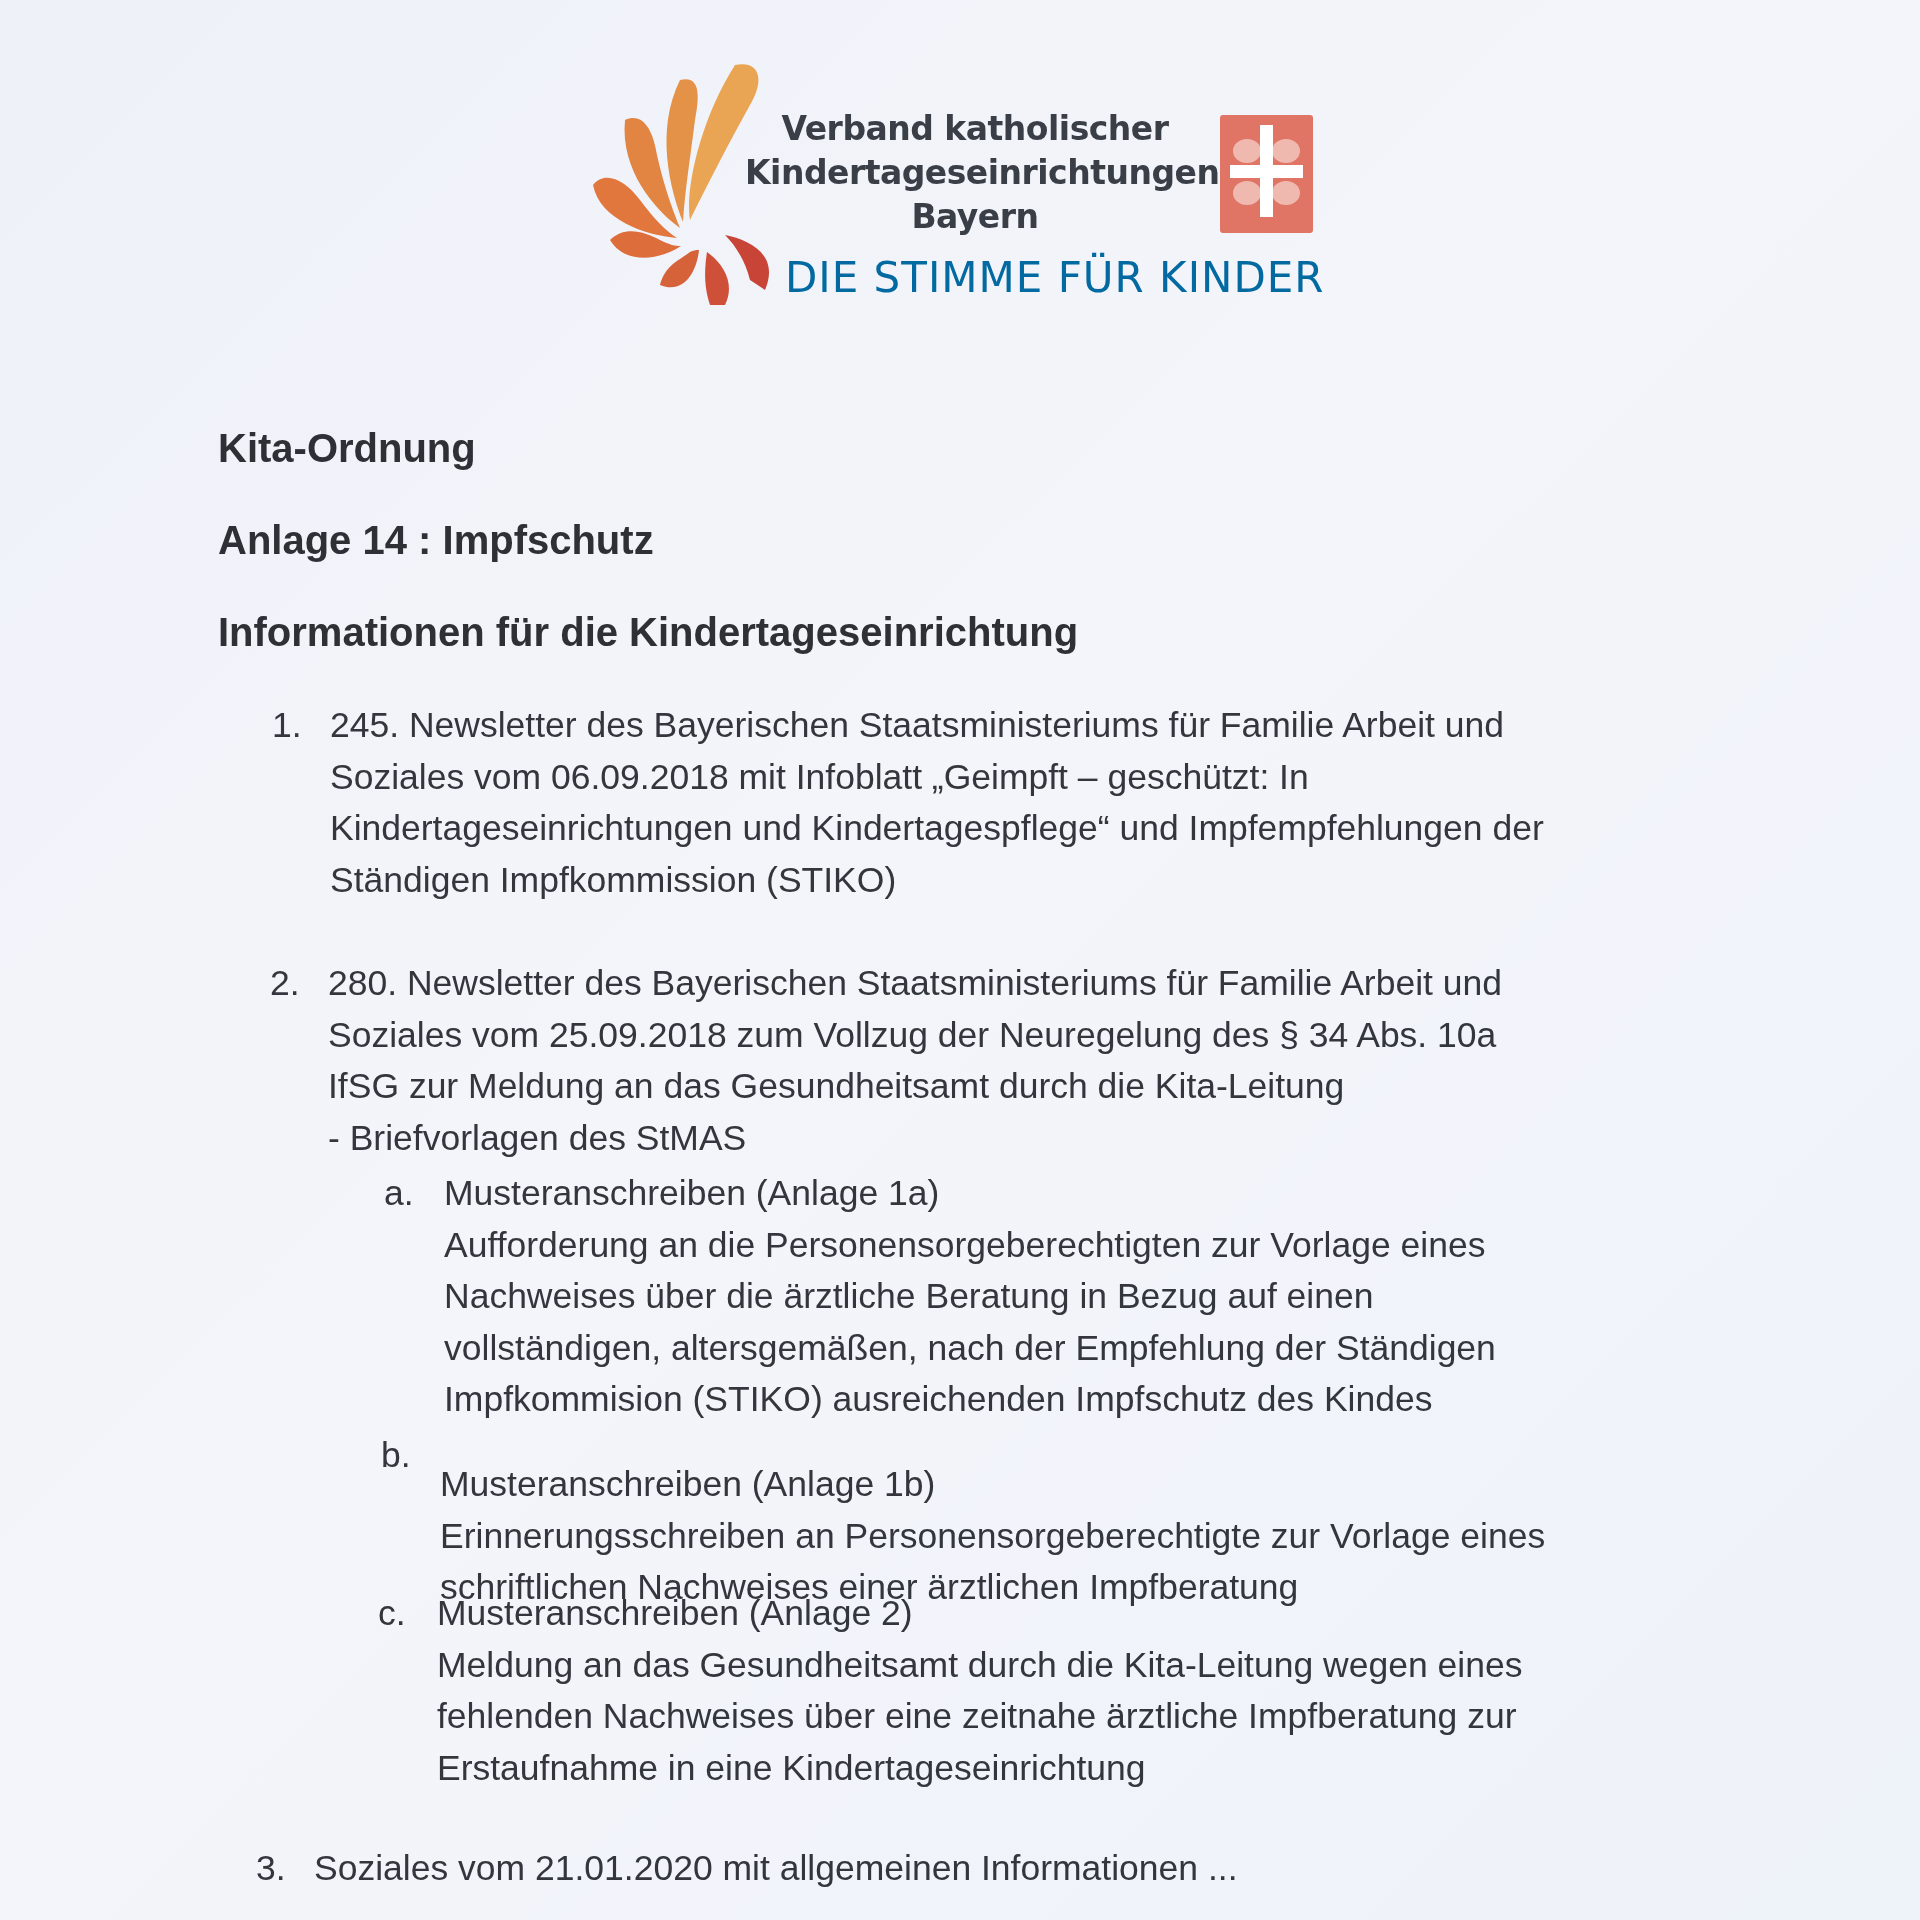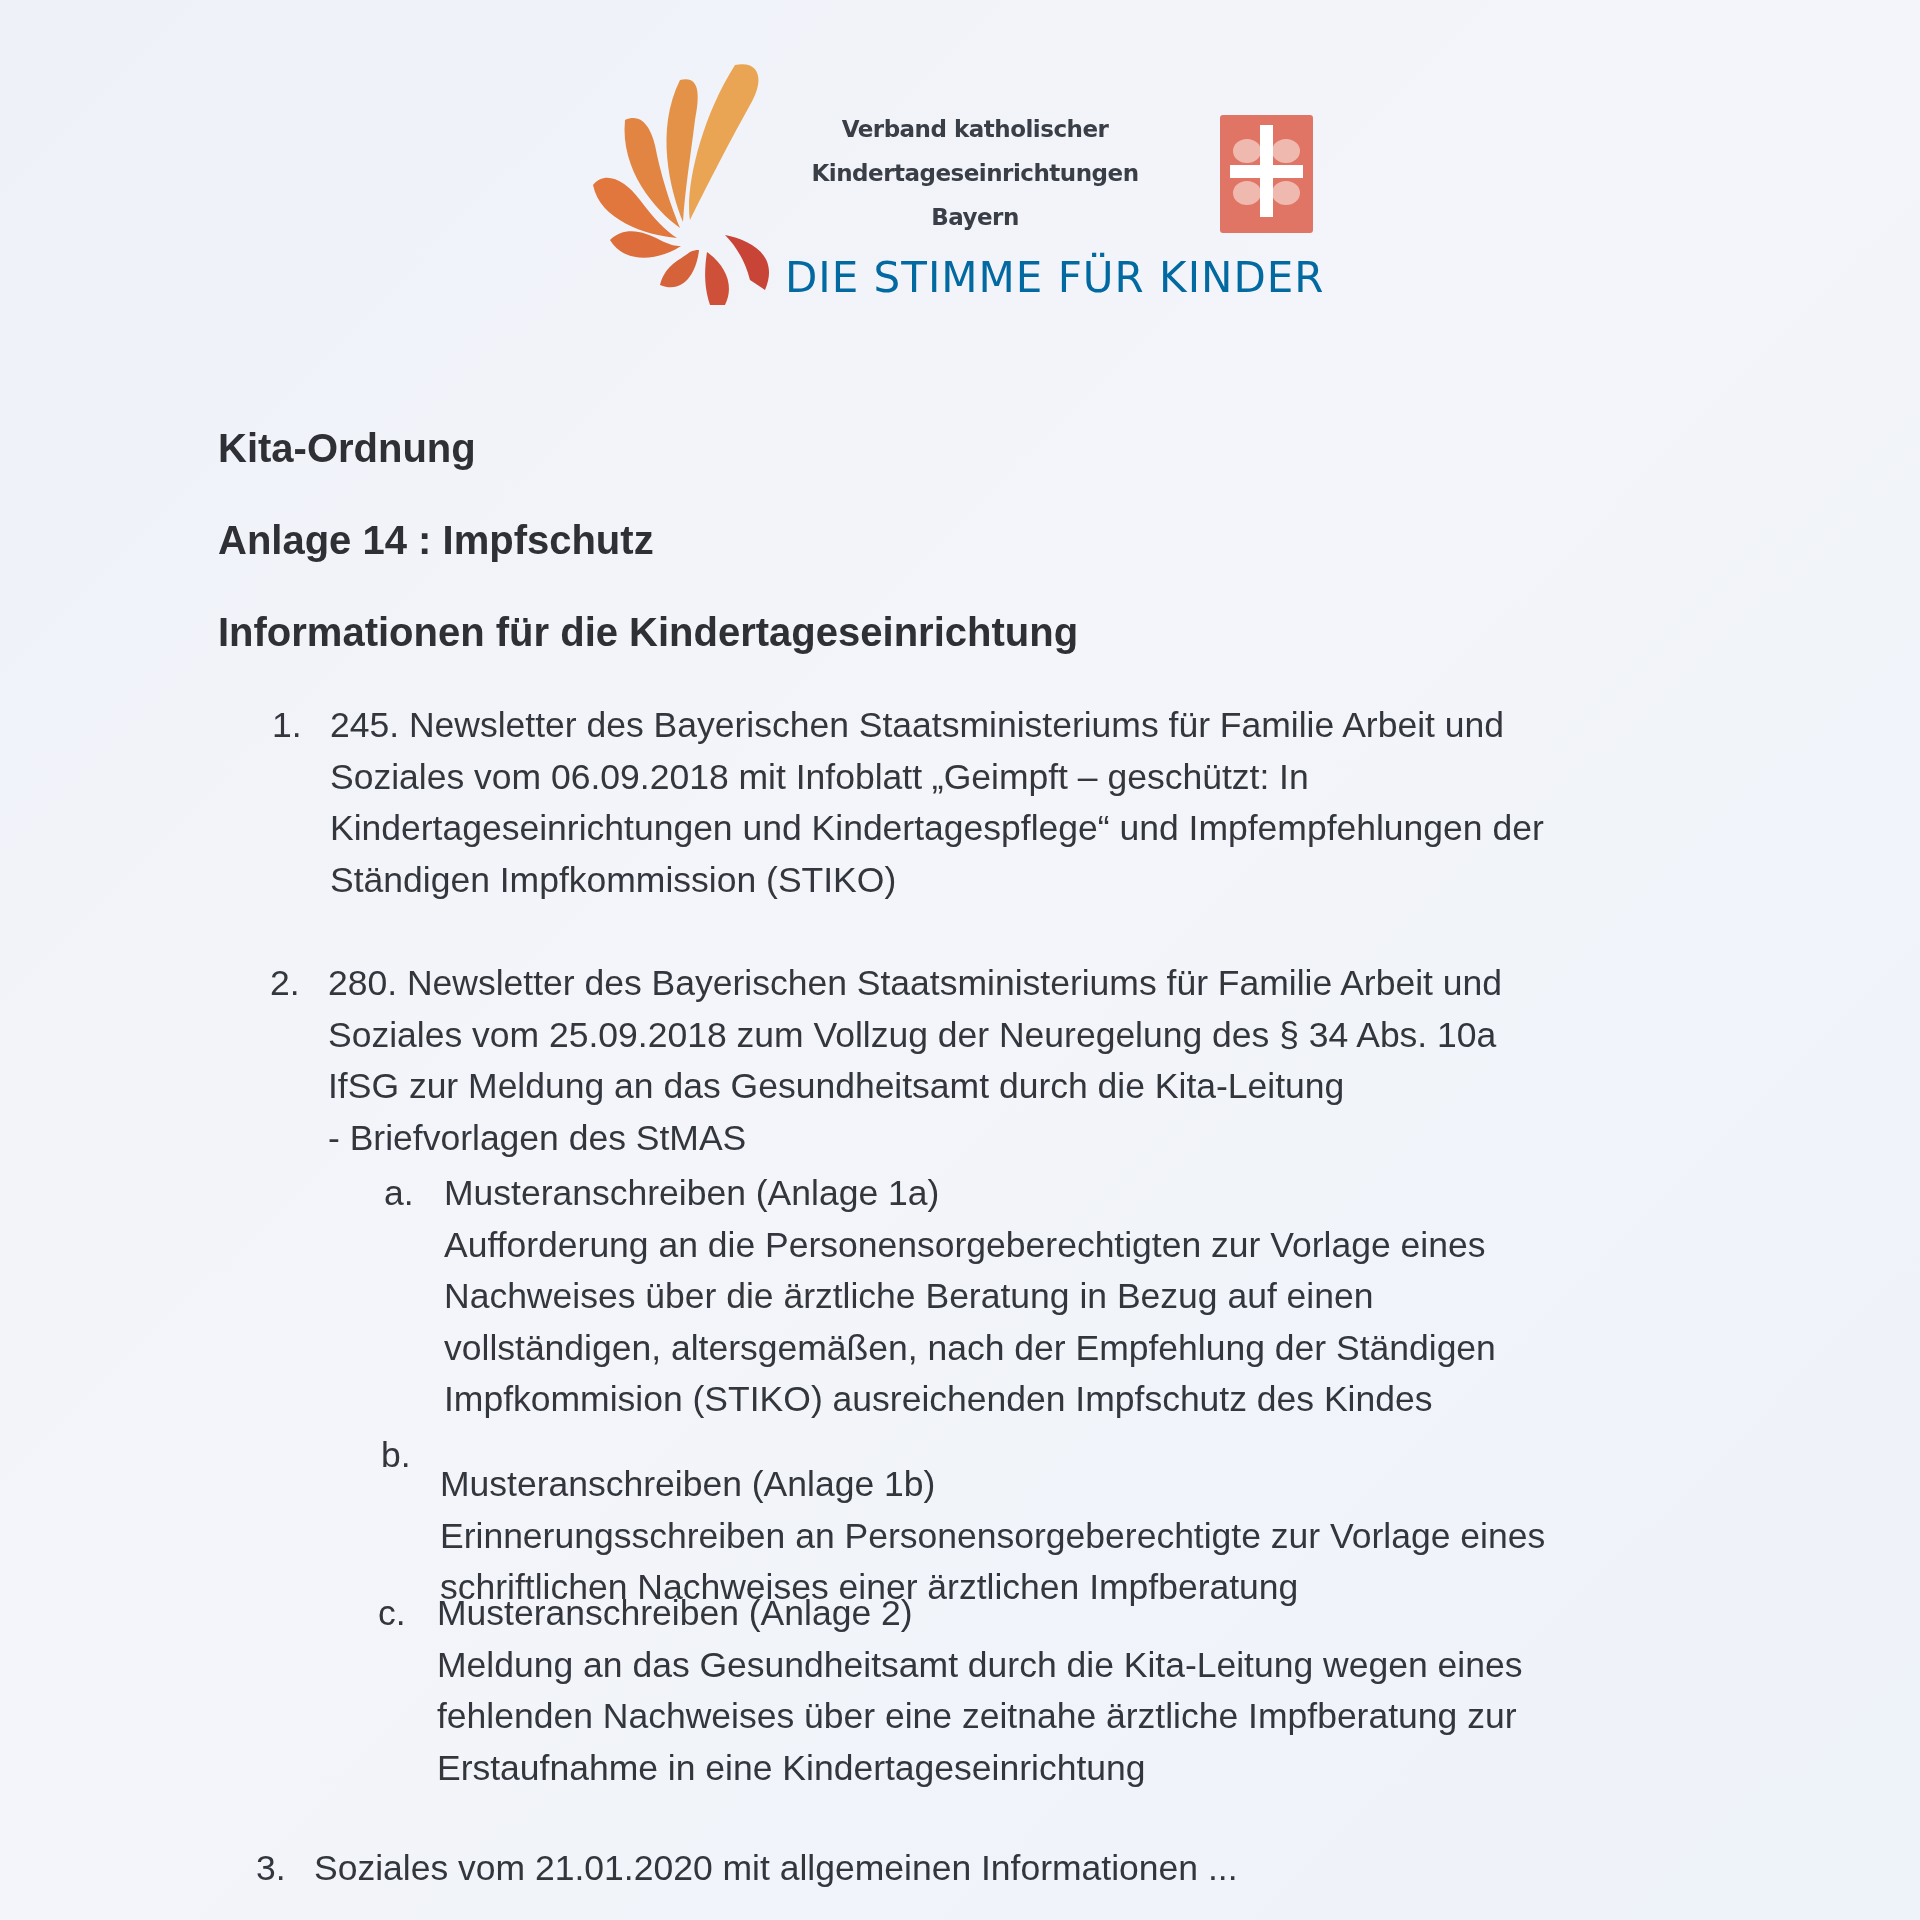--- a/index.html
+++ b/index.html
@@ -37,21 +37,21 @@
     }
     .logo-text {
       position: absolute;
       left: 160px;
       top: 52px;
       width: 460px;
       text-align: center;
       font-family: "DejaVu Sans", sans-serif;
       font-weight: bold;
       color: #3a3e46;
-      font-size: 23px;
+      font-size: 33px;
       line-height: 44px;
       letter-spacing: -0.5px;
     }
     .logo-text div { white-space: nowrap; }
     .logo-slogan {
       position: absolute;
       left: 200px;
       top: 198px;
       font-family: "DejaVu Sans", sans-serif;
       font-size: 42px;

